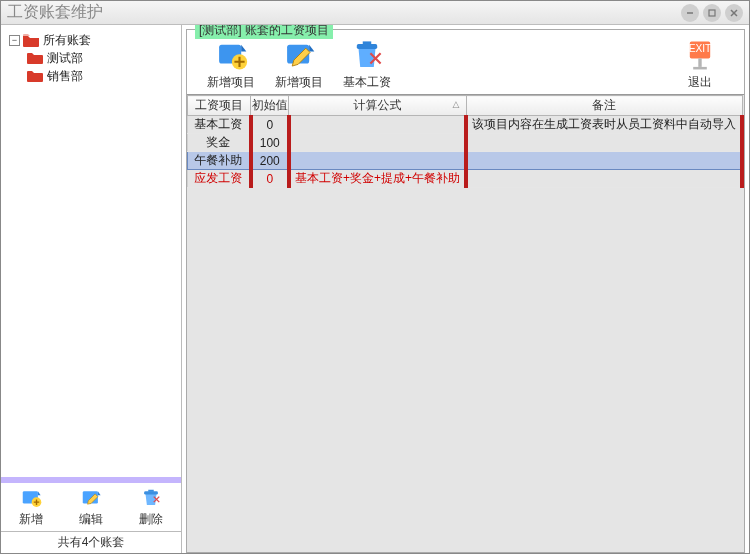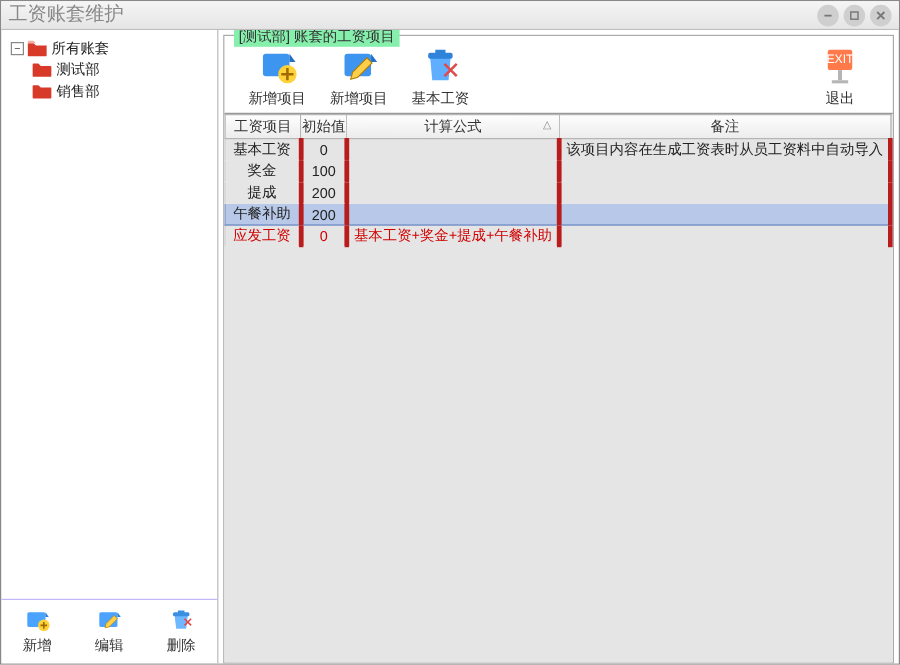--- a/index.html
+++ b/index.html
@@ -13,21 +13,21 @@
 .body { flex: 1; display: flex; overflow: hidden; }
 .left { width: 181px; border-right: 1px solid #bbb; display: flex; flex-direction: column; }
 .tree { flex: 1; padding: 6px 4px; overflow: auto; }
 .tree-row { display: flex; align-items: center; height: 18px; padding-left: 4px; cursor: default; }
 .tree-child { padding-left: 22px; }
 .expander { width: 11px; height: 11px; border: 1px solid #888; display: flex; align-items: center; justify-content: center; font-size: 9px; line-height: 9px; margin-right: 3px; color: #444; }
 .folder-icon { width: 16px; height: 14px; margin-right: 4px; }
 .folder-red-open { fill: #d83a2a; }
 .folder-red { fill: #d83a2a; }
 .tree-label { color: #222; }
-.left-toolbar { height: 54px; border-top: 1px solid #c4b5fd; display: flex; align-items: center; justify-content: space-around; padding: 4px 0; }
+.left-toolbar { height: 54px; border-top: 6px solid #c4b5fd; display: flex; align-items: center; justify-content: space-around; padding: 4px 0; }
 .lt-item { display: flex; flex-direction: column; align-items: center; width: 50px; }
 .lt-item .ic { width: 22px; height: 22px; }
 .lt-item .lbl { margin-top: 2px; color: #333; }
 .left-status { height: 22px; border-top: 1px solid #bbb; display: flex; align-items: center; justify-content: center; color: #333; }
 .right { flex: 1; display: flex; flex-direction: column; }
 .groupbox { margin: 4px 4px 0 4px; border: 1px solid #aaa; position: relative; flex: 1; display: flex; flex-direction: column; }
 .grouplabel { position: absolute; top: -8px; left: 8px; background: #86efac; padding: 0 4px; color: #333; }
 .main-toolbar { height: 64px; display: flex; align-items: center; padding: 6px 10px 2px 10px; }
 .mt-item { display: flex; flex-direction: column; align-items: center; width: 68px; }
 .mt-item .ic { width: 34px; height: 34px; }
@@ -121,20 +121,21 @@
           <svg class="ic" viewBox="0 0 32 32">
               <path d="M8 10 h16 l-2 16 h-12 Z" fill="#6fb7ff"></path>
               <rect x="6" y="6" width="20" height="5" rx="2" fill="#3b8fe0"></rect>
               <path d="M12 4 h8 v3 h-8 Z" fill="#3b8fe0"></path>
               <path d="M20 14 l8 8 M28 14 l-8 8" stroke="#e04a4a" stroke-width="2"></path>
             </svg>
           <span class="lbl">删除</span>
         </div>
       </div>
 
+      <div class="left-status">共有4个账套</div>
     </div>
 
     <div class="right">
       <div class="groupbox">
         <span class="grouplabel">[测试部] 账套的工资项目</span>
 
         <div class="main-toolbar">
           <div class="mt-item">
             <svg class="ic" viewBox="0 0 40 40">
                 <rect x="6" y="8" width="26" height="22" rx="3" fill="#3d95ef"></rect>
@@ -189,26 +190,20 @@
                   <td>0</td>
                   <td class="left-align"></td>
                   <td class="left-align">该项目内容在生成工资表时从员工资料中自动导入</td>
                 </tr>
                 <tr class="row">
                   <td>奖金</td>
                   <td>100</td>
                   <td class="left-align"></td>
                   <td class="left-align"></td>
                 </tr>
-                <tr class="row">
-                  <td>提成</td>
-                  <td>200</td>
-                  <td class="left-align"></td>
-                  <td class="left-align"></td>
-                </tr>
                 <tr class="row selected">
                   <td>午餐补助</td>
                   <td>200</td>
                   <td class="left-align"></td>
                   <td class="left-align"></td>
                 </tr>
                 <tr class="row red">
                   <td>应发工资</td>
                   <td>0</td>
                   <td class="left-align">基本工资+奖金+提成+午餐补助</td>

